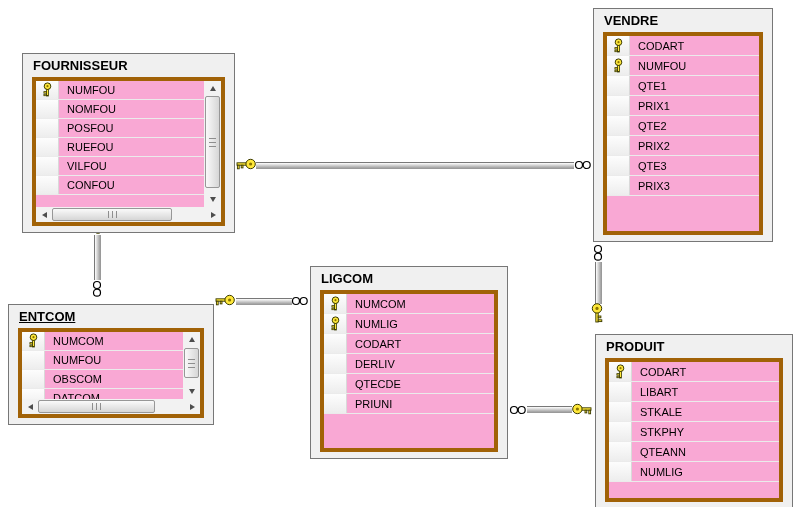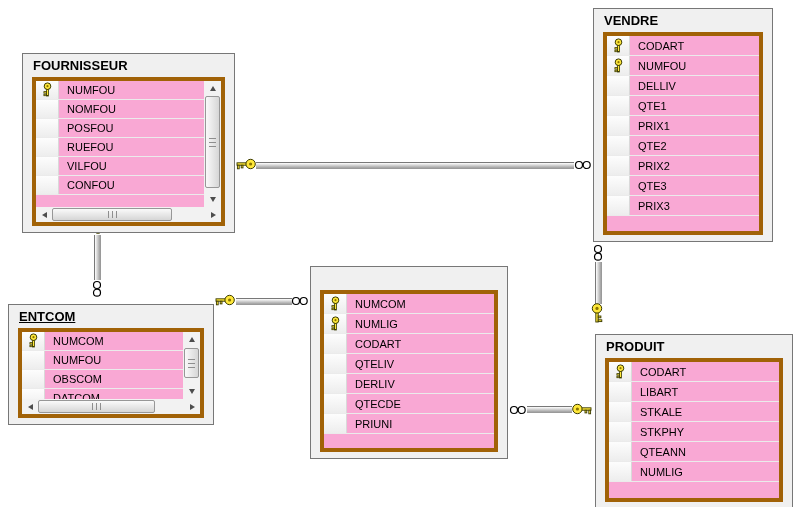--- a/index.html
+++ b/index.html
@@ -228,24 +228,20 @@
                 <rect x="1.9" y="9.6" width="2.7" height="1.5" fill="#ffe83a" stroke="#3a3a00" stroke-width="0.8"></rect>
                 <rect x="1.9" y="12.2" width="2.7" height="1.5" fill="#ffe83a" stroke="#3a3a00" stroke-width="0.8"></rect>
                 <circle cx="5.5" cy="4.2" r="3.3" fill="#ffe83a" stroke="#3a3a00" stroke-width="1"></circle>
                 <circle cx="5.5" cy="4.2" r="1.1" fill="#8a7400"></circle>
               </svg>
             </div>
             <div class="field-name">NUMFOU</div>
           </div>
           <div class="row">
             <div class="icon-cell"></div>
-            <div class="field-name">DELLIV</div>
-          </div>
-          <div class="row">
-            <div class="icon-cell"></div>
             <div class="field-name">QTE1</div>
           </div>
           <div class="row">
             <div class="icon-cell"></div>
             <div class="field-name">PRIX1</div>
           </div>
           <div class="row">
             <div class="icon-cell"></div>
             <div class="field-name">QTE2</div>
           </div>
@@ -259,20 +255,21 @@
           </div>
           <div class="row">
             <div class="icon-cell"></div>
             <div class="field-name">PRIX3</div>
           </div>
         </div>
     </div>
   </div>
 
   <div class="table" id="t-ligcom">
+    <div class="table-title">LIGCOM</div>
     <div class="grid">
       <div class="rows">
           <div class="row">
             <div class="icon-cell">
               <svg width="11" height="16" viewBox="0 0 11 16">
                 <rect x="4.6" y="6.8" width="1.9" height="7.2" fill="#ffe83a" stroke="#3a3a00" stroke-width="0.8"></rect>
                 <rect x="1.9" y="9.6" width="2.7" height="1.5" fill="#ffe83a" stroke="#3a3a00" stroke-width="0.8"></rect>
                 <rect x="1.9" y="12.2" width="2.7" height="1.5" fill="#ffe83a" stroke="#3a3a00" stroke-width="0.8"></rect>
                 <circle cx="5.5" cy="4.2" r="3.3" fill="#ffe83a" stroke="#3a3a00" stroke-width="1"></circle>
                 <circle cx="5.5" cy="4.2" r="1.1" fill="#8a7400"></circle>
@@ -288,24 +285,20 @@
                 <rect x="1.9" y="12.2" width="2.7" height="1.5" fill="#ffe83a" stroke="#3a3a00" stroke-width="0.8"></rect>
                 <circle cx="5.5" cy="4.2" r="3.3" fill="#ffe83a" stroke="#3a3a00" stroke-width="1"></circle>
                 <circle cx="5.5" cy="4.2" r="1.1" fill="#8a7400"></circle>
               </svg>
             </div>
             <div class="field-name">NUMLIG</div>
           </div>
           <div class="row">
             <div class="icon-cell"></div>
             <div class="field-name">CODART</div>
-          </div>
-          <div class="row">
-            <div class="icon-cell"></div>
-            <div class="field-name">QTELIV</div>
           </div>
           <div class="row">
             <div class="icon-cell"></div>
             <div class="field-name">DERLIV</div>
           </div>
           <div class="row">
             <div class="icon-cell"></div>
             <div class="field-name">QTECDE</div>
           </div>
           <div class="row">

